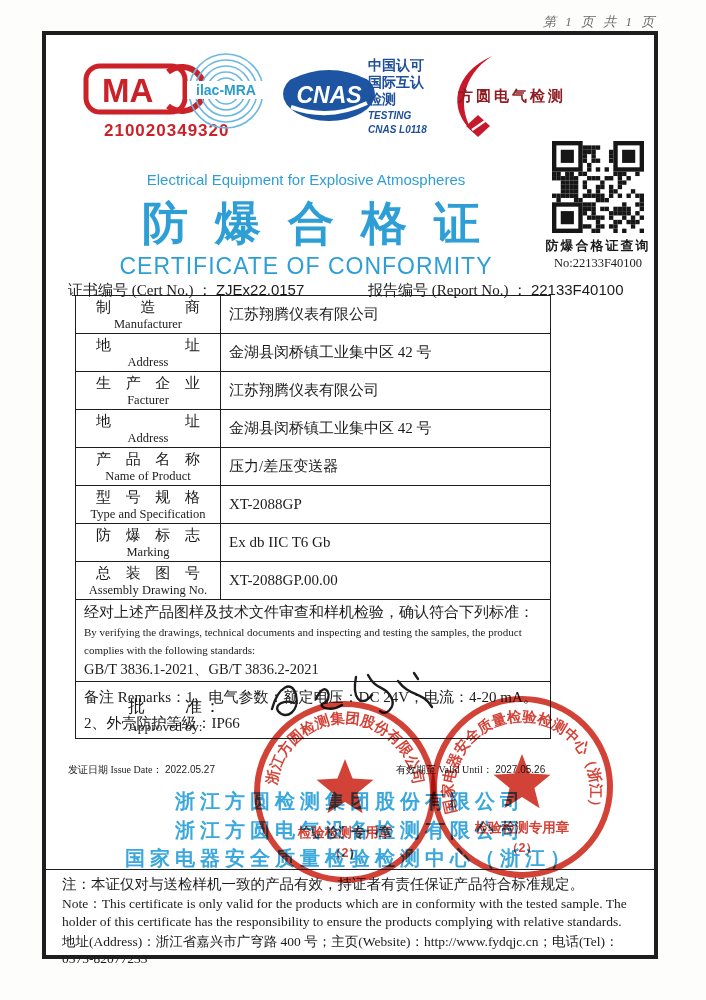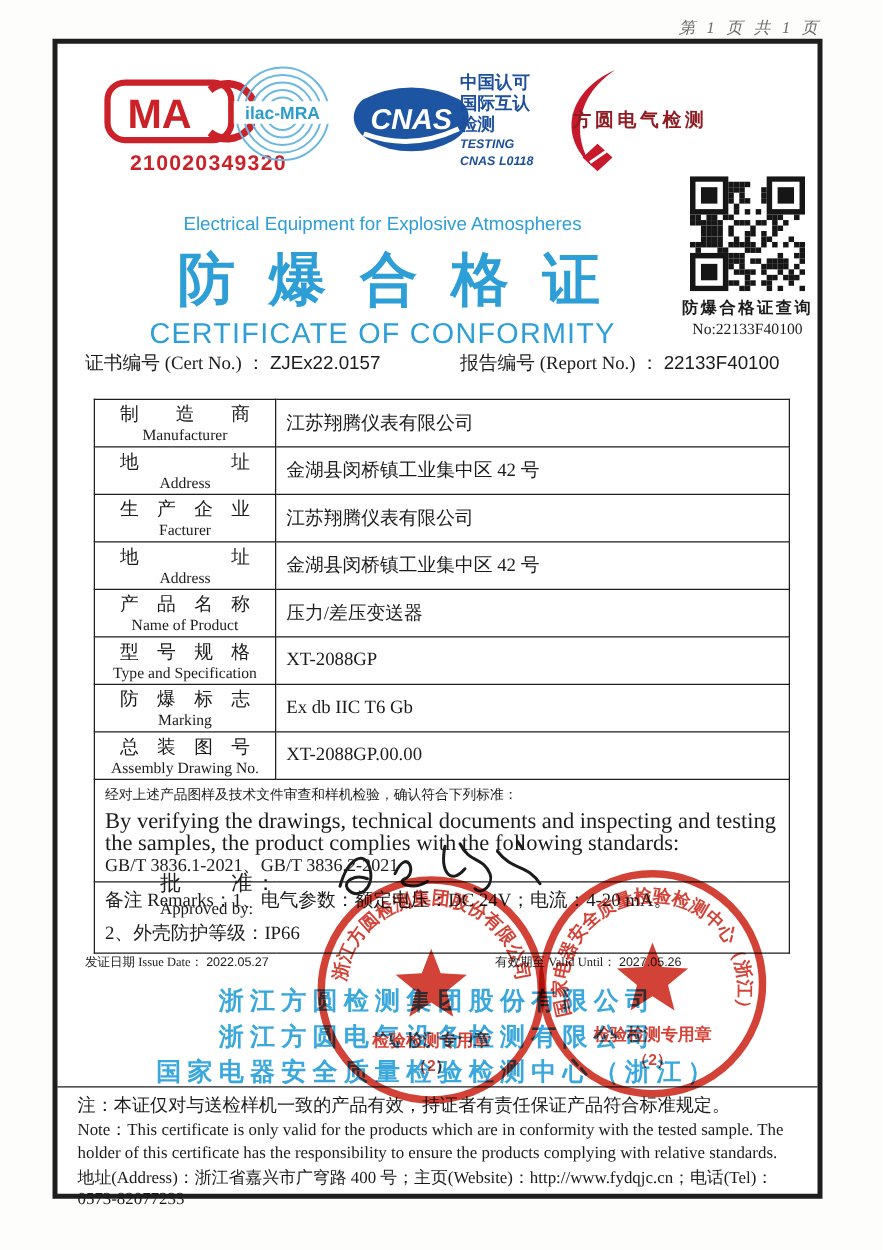--- a/index.html
+++ b/index.html
@@ -49,29 +49,29 @@
   .qr-block svg{display:block;margin:0 auto;background:#fff;}
   .qr-caption{font-size:13px;font-weight:bold;letter-spacing:2px;margin-top:4px;}
   .qr-number{font-size:12.5px;margin-top:1px;}
 
   
   .cert-line{position:absolute;left:22px;top:246px;width:570px;font-size:15px;}
   .cert-line .val{font-family:"Liberation Sans","DejaVu Sans",sans-serif;margin-top:47px;}
   .cert-line .right{position:absolute;left:300px;top:0;}
 
   
-  table.info{position:absolute;left:29px;top:284px;width:557px;border-collapse:collapse;}
+  table.info{position:absolute;left:29px;top:260px;width:476px;border-collapse:collapse;}
   table.info td{border:1.6px solid #1e1e1e;padding:2px 8px;vertical-align:middle;}
   td.lbl{width:128px;text-align:center;padding:2px 4px;}
   .lbl-cn{font-size:15px;text-align:justify;text-align-last:justify;padding:0 12px;}
   .lbl-en{font-size:12.5px;text-align:center;line-height:14px;}
   td.val{font-size:15px;padding-left:12px;height:32px;}
   td.block{padding:6px 10px;}
-  .stmt-cn{font-size:11px;line-height:21px;}
-  .stmt-en{font-size:18px;line-height:18px;}
+  .stmt-cn{font-size:15px;line-height:21px;}
+  .stmt-en{font-size:11px;line-height:18px;}
   .stmt-std{font-size:14.5px;line-height:20px;}
   .rmk{font-size:15px;line-height:26px;}
 
   
   .approve-cn{position:absolute;left:82px;top:660px;font-size:17px;letter-spacing:2px;}
   .approve-en{position:absolute;left:82px;top:684px;font-size:13.5px;}
   .signature{position:absolute;left:218px;top:630px;}
   .dates{position:absolute;left:22px;top:728px;width:580px;font-size:10px;}
   .dates .right{position:absolute;left:328px;top:0;}
   .dates .val{font-family:"Liberation Sans","DejaVu Sans",sans-serif;}

